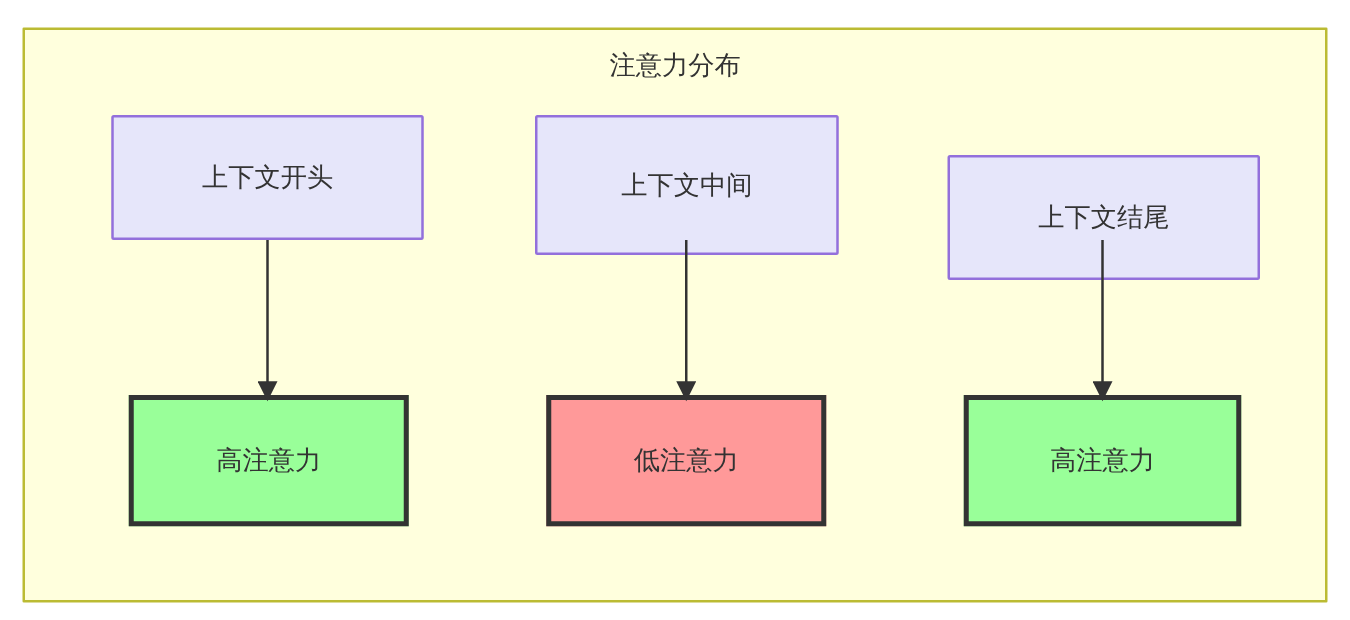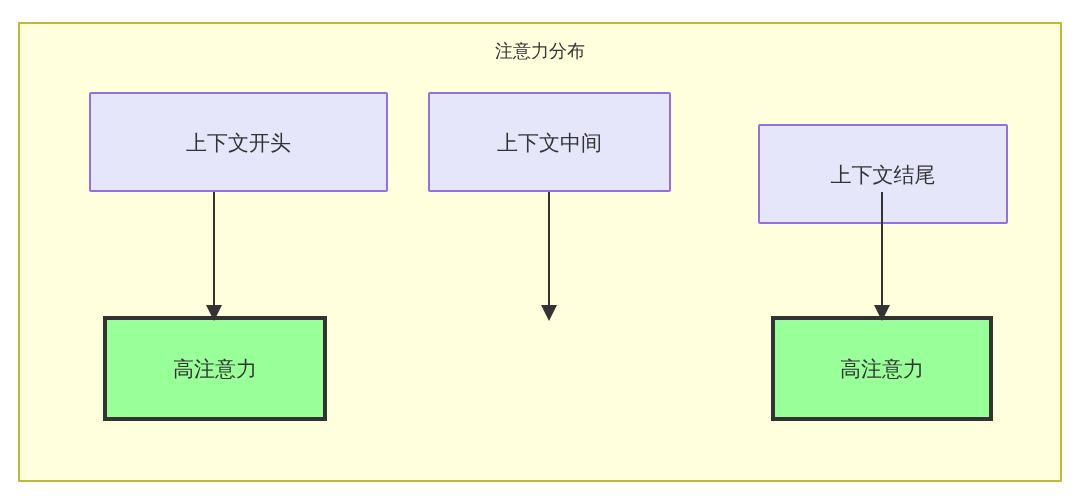--- a/index.html
+++ b/index.html
@@ -33,21 +33,21 @@
     box-sizing: border-box;
     border-radius: 1px;
   }
 
   .subgraph-title {
     position: absolute;
     left: 0;
     top: 18px;
     width: 100%;
     text-align: center;
-    font-size: 18px;
+    font-size: 21px;
     color: #333333;
     line-height: 1;
     white-space: nowrap;
     user-select: none;
   }
 
   
   .node {
     position: absolute;
     box-sizing: border-box;
@@ -74,22 +74,22 @@
 
   .node-high {
     background: #99ff99;
   }
 
   .node-low {
     background: #ff9999;
   }
 
   
-  .col1-top  { left: 89px;  top: 92px;  width: 299px; height: 100px; }
-  .col2-top  { left: 428px; top: 92px;  width: 243px; height: 100px; }
+  .col1-top  { left: 89px;  top: 92px;  width: 250px; height: 100px; }
+  .col2-top  { left: 428px; top: 92px;  width: 243px; height: 112px; }
   .col3-top  { left: 758px; top: 92px;  width: 250px; height: 100px; margin-top: 32px; }
 
   .col1-bot  { left: 103px; top: 316px; width: 224px; height: 105px; }
   .col2-bot  { left: 437px; top: 316px; width: 224px; height: 105px; }
   .col3-bot  { left: 771px; top: 316px; width: 222px; height: 105px; }
 
   
   #links {
     position: absolute;
     left: 0;
@@ -117,20 +117,23 @@
   </div>
 
   <div class="node node-source col3-top">
     <span>上下文结尾</span>
   </div>
 
   <div class="node node-attention node-high col1-bot">
     <span>高注意力</span>
   </div>
 
+  <div class="node node-attention node-low col2-bot">
+    <span>低注意力</span>
+  </div>
 
   <div class="node node-attention node-high col3-bot">
     <span>高注意力</span>
   </div>
 
   <svg id="links" viewBox="0 0 1080 496" width="1080" height="496">
     <defs>
       <marker id="arrowhead" markerWidth="10" markerHeight="8" refX="1" refY="4" orient="auto" markerUnits="strokeWidth">
         <path d="M0,0 L0,8 L8,4 z" fill="#333333"></path>
       </marker>

